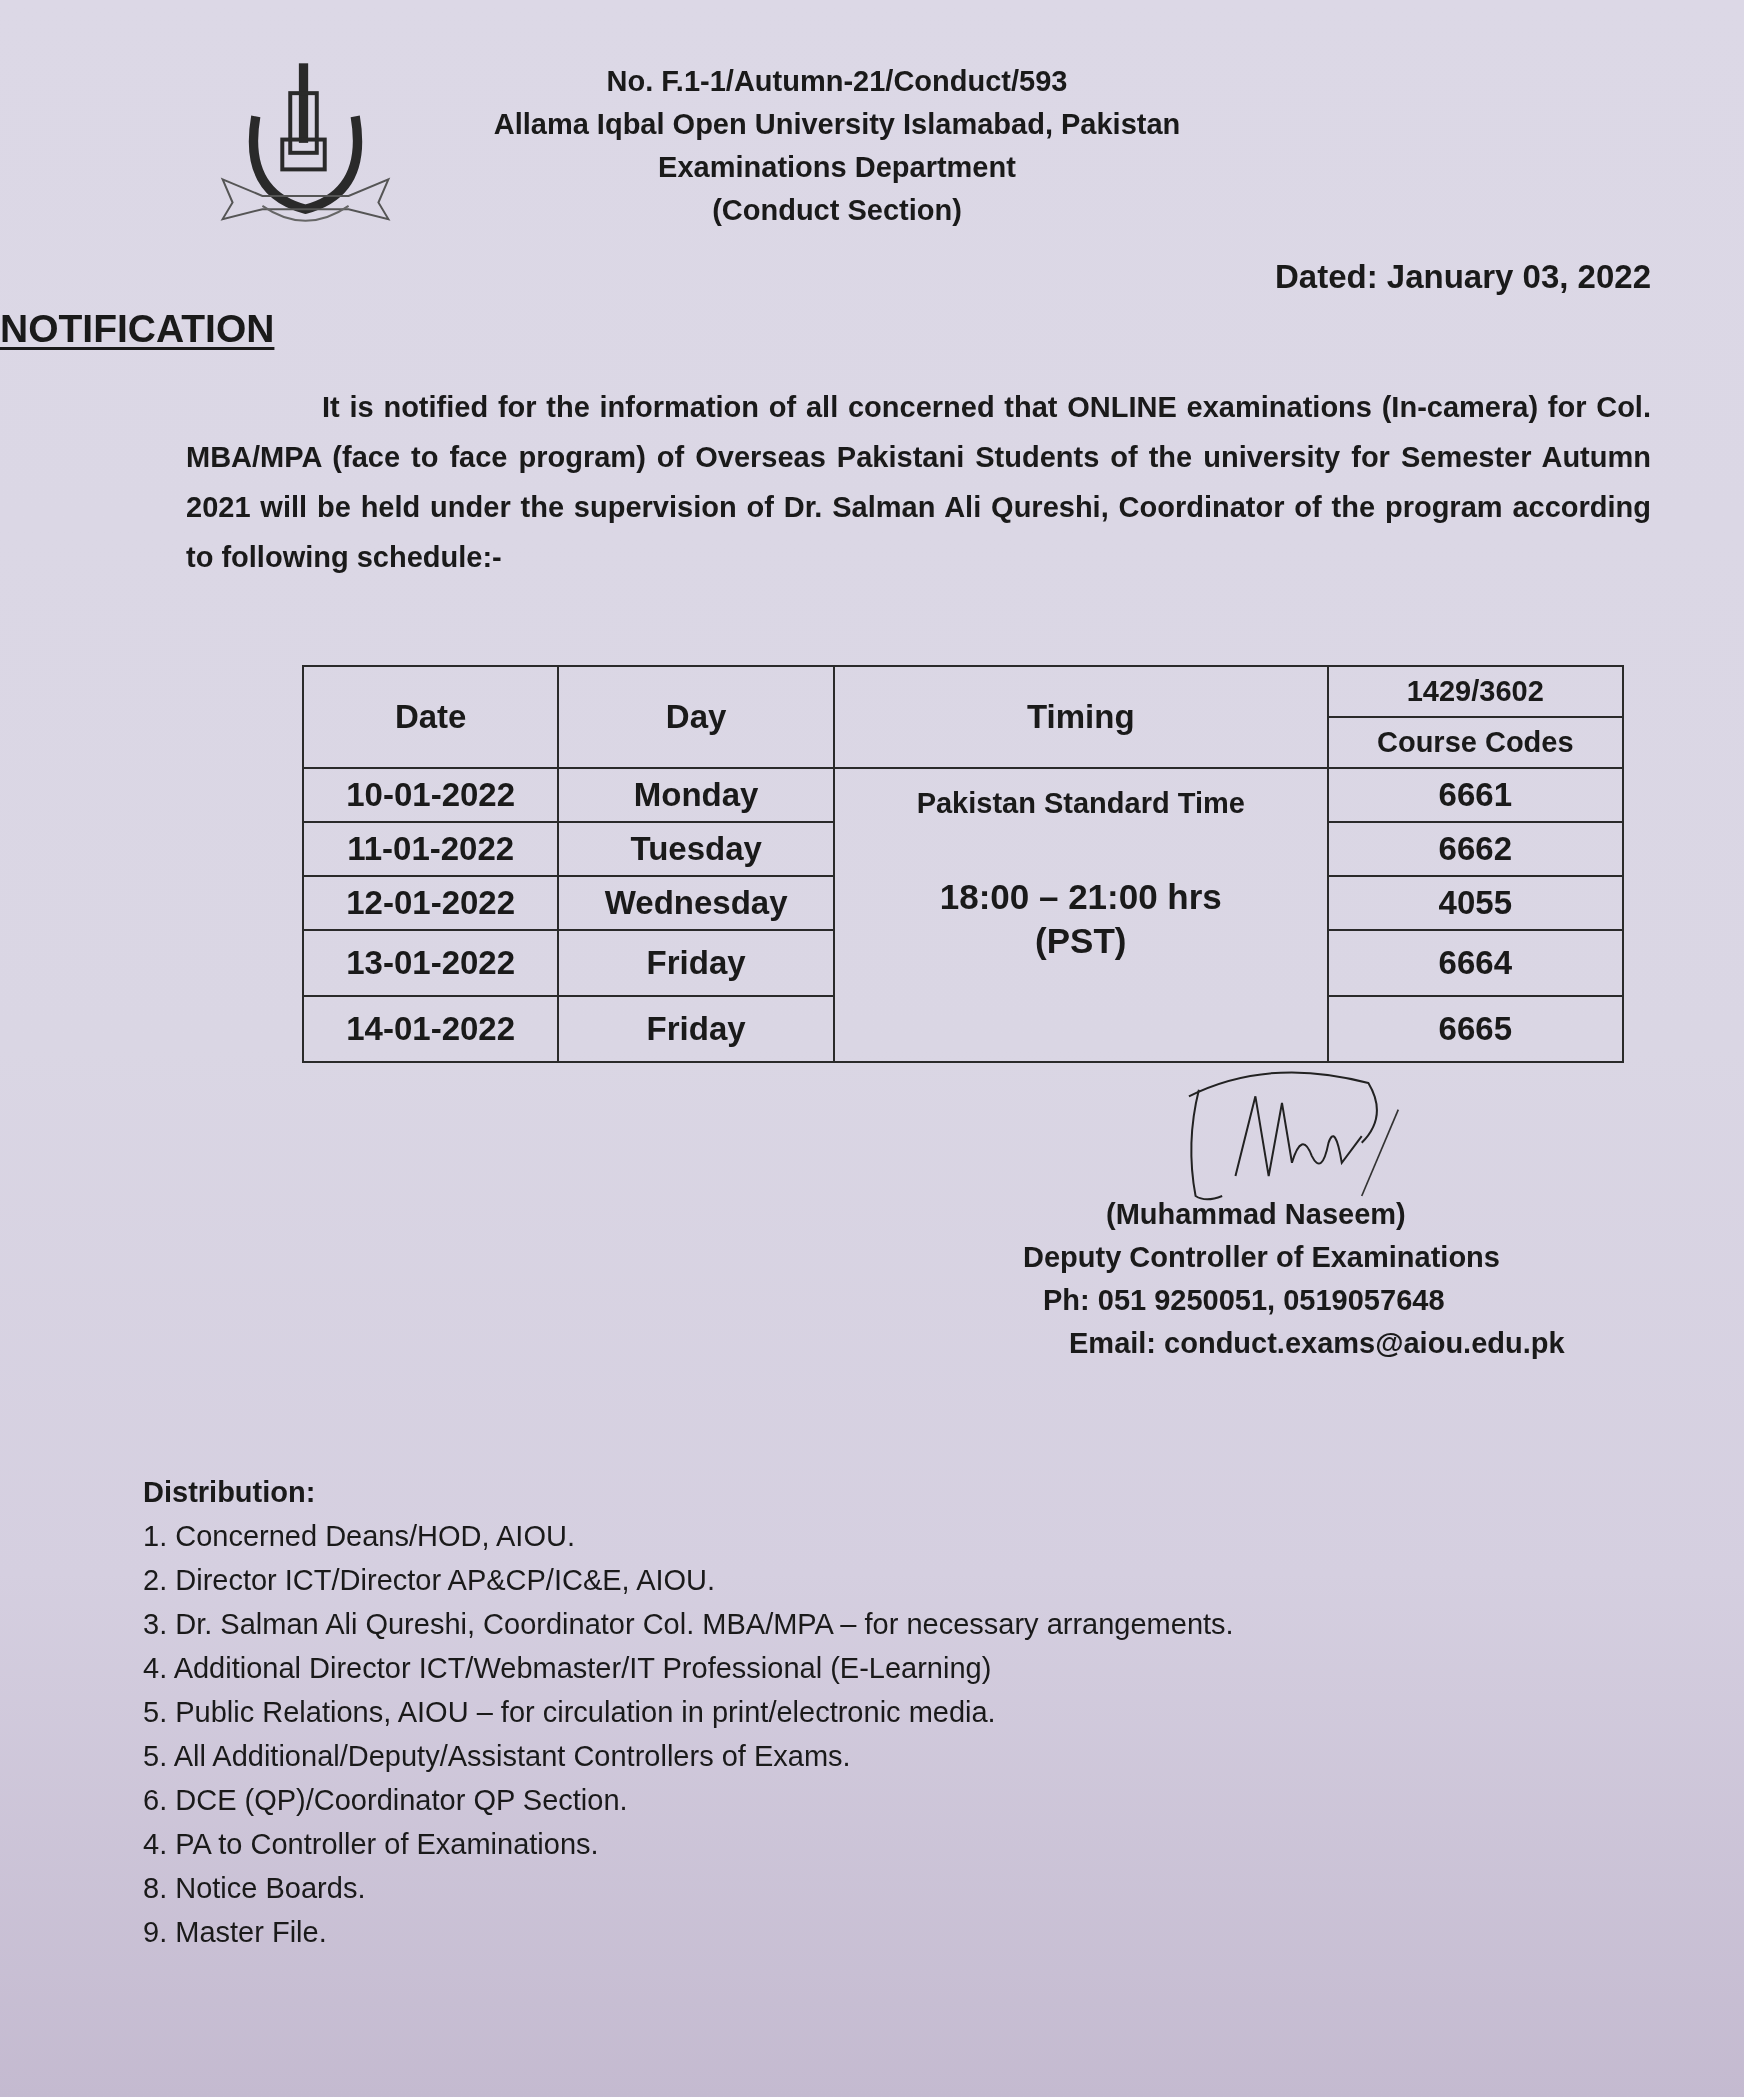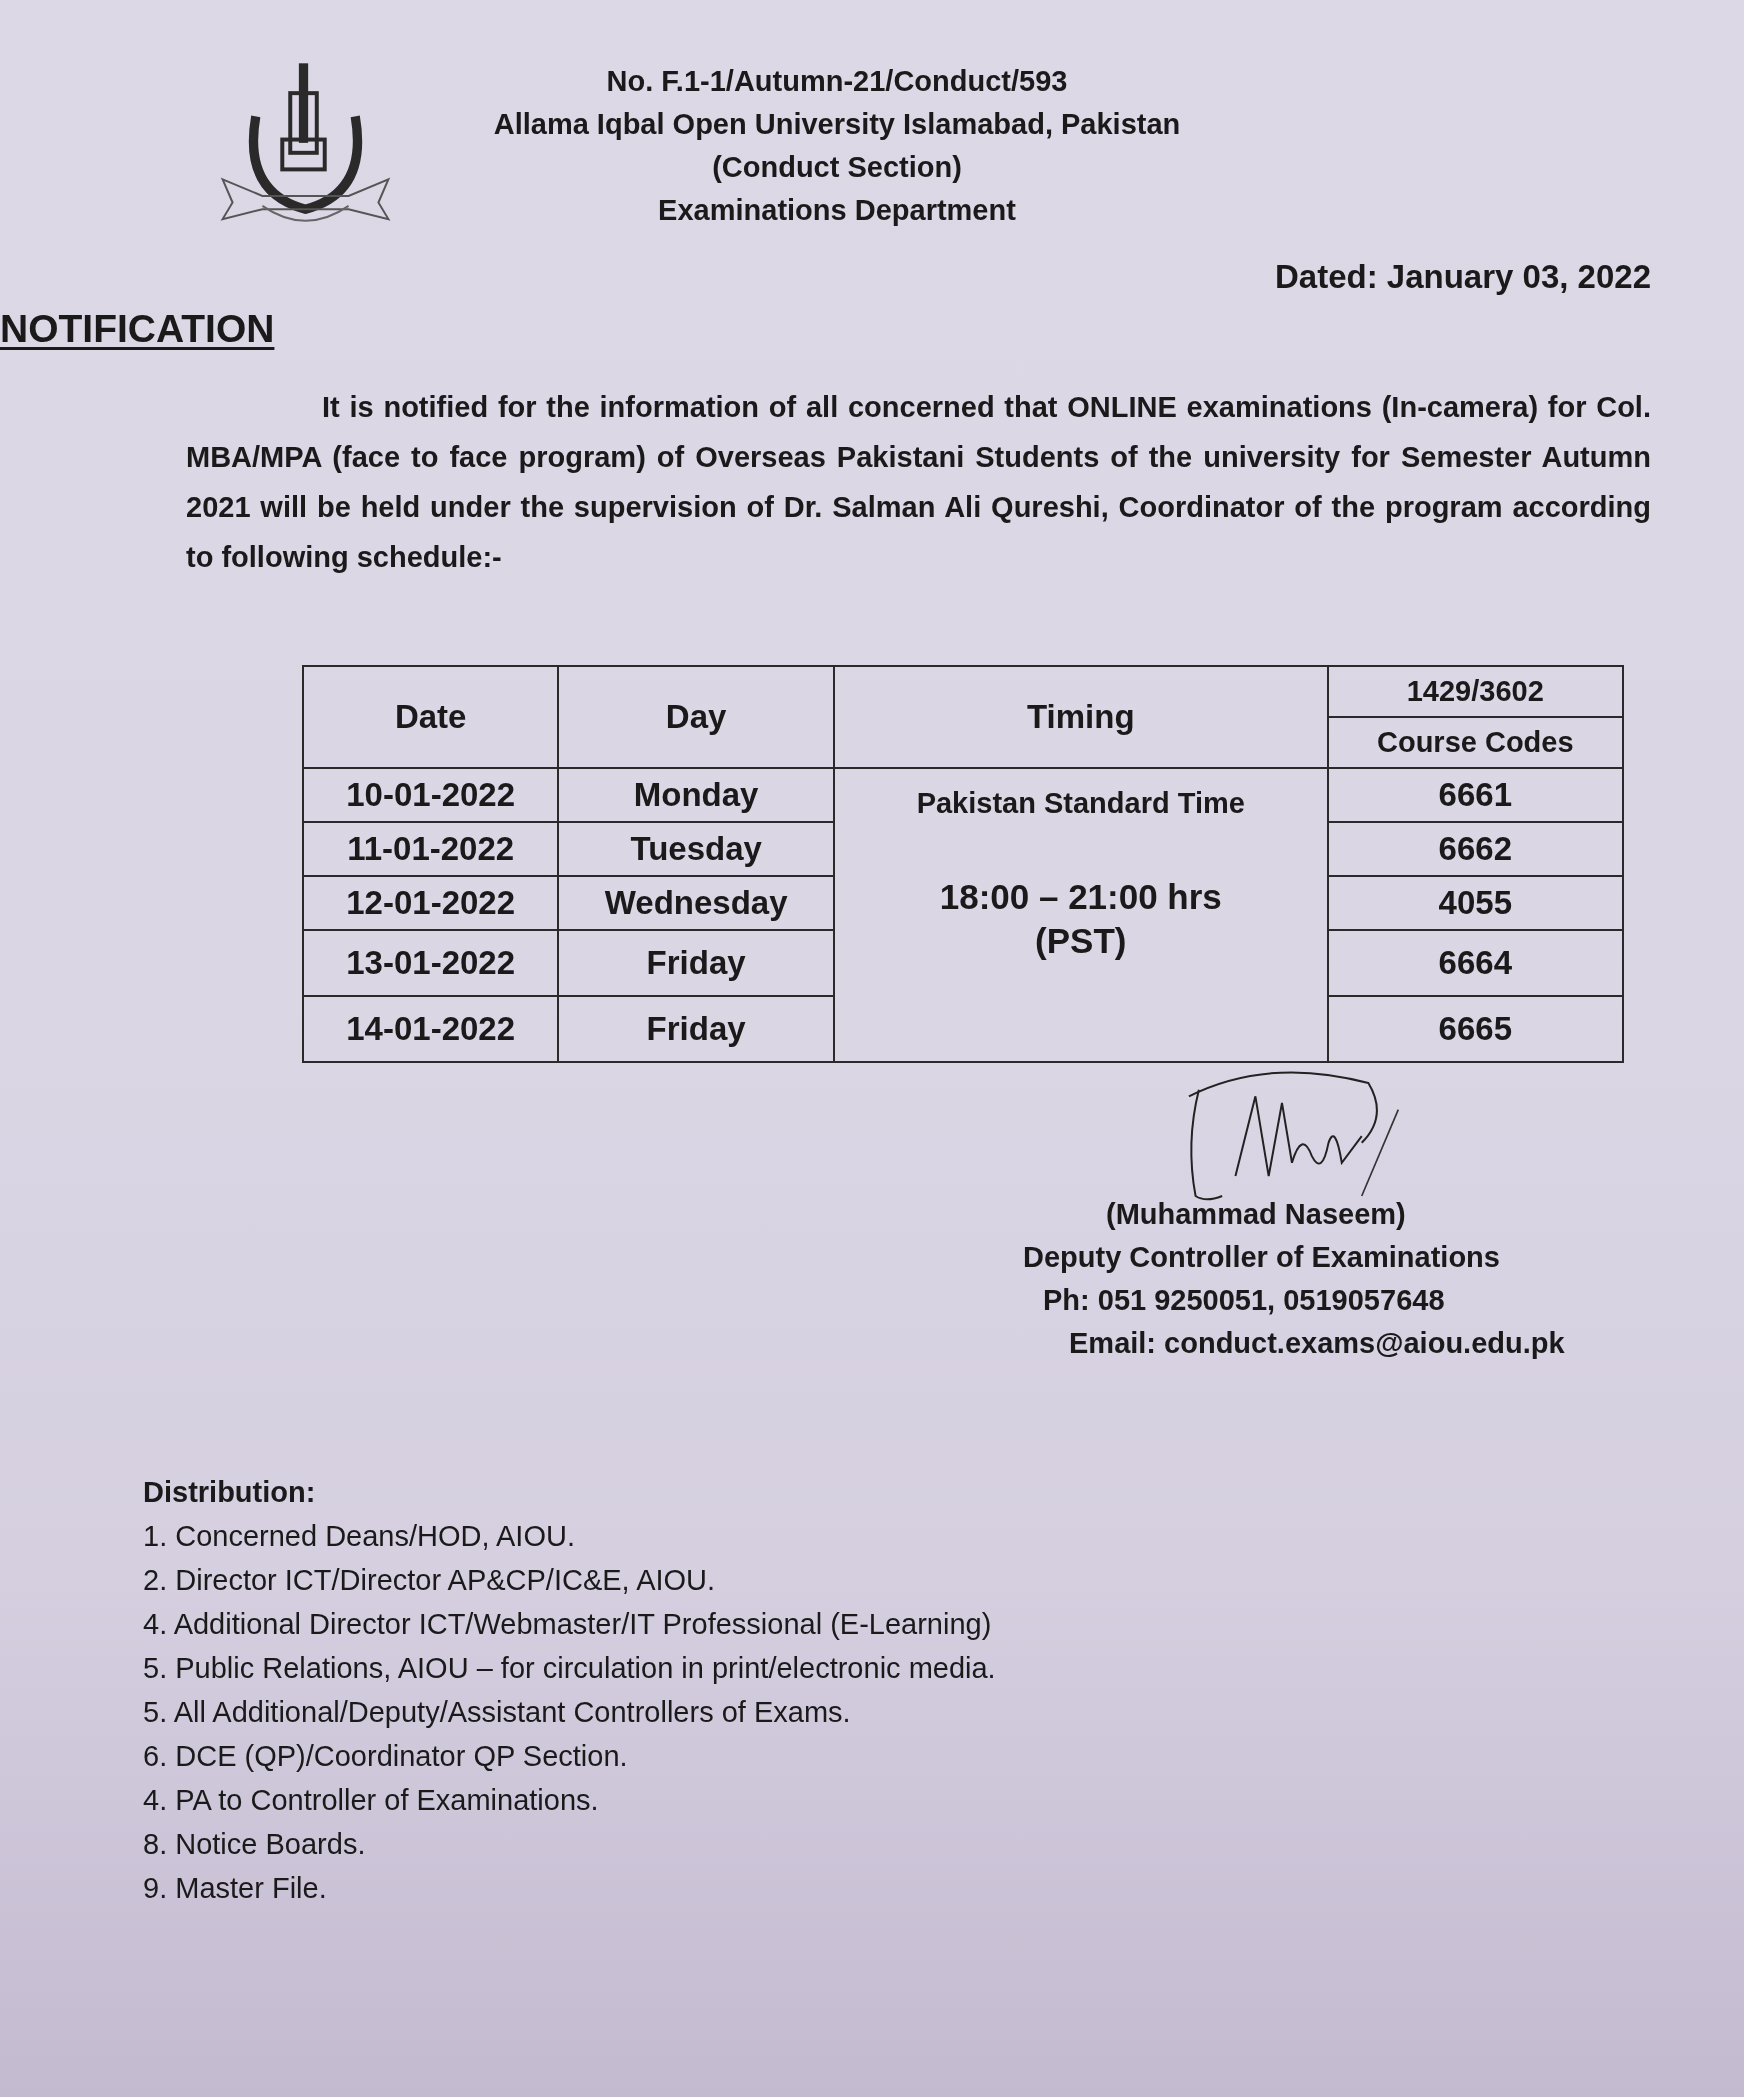--- a/index.html
+++ b/index.html
@@ -42,22 +42,22 @@
     <rect x="125" y="15" width="14" height="120" fill="#2a2a2a"></rect>
     <rect x="112" y="60" width="40" height="90" fill="none" stroke="#2a2a2a" stroke-width="6"></rect>
     <rect x="100" y="130" width="64" height="45" fill="none" stroke="#2a2a2a" stroke-width="6"></rect>
     <path d="M10 190 L70 215 L200 215 L260 190 L245 225 L260 250 L200 235 L70 235 L10 250 L25 225 Z" fill="none" stroke="#555" stroke-width="3"></path>
     <path d="M70 230 Q135 275 200 230" fill="none" stroke="#666" stroke-width="3"></path>
   </svg>
 
   <div class="header">
     <div>No. F.1-1/Autumn-21/Conduct/593</div>
     <div>Allama Iqbal Open University Islamabad, Pakistan</div>
+    <div>Examinations Department</div>
     <div>(Conduct Section)</div>
-    <div>Examinations Department</div>
   </div>
 
   <div class="dated">Dated: January 03, 2022</div>
   <div class="notif-title">NOTIFICATION</div>
   <div class="para">It is notified for the information of all concerned that ONLINE examinations (In-camera) for Col. MBA/MPA (face to face program) of Overseas Pakistani Students of the university for Semester Autumn 2021 will be held under the supervision of Dr. Salman Ali Qureshi, Coordinator of the program according to following schedule:-</div>
 
   <table class="sched">
     <colgroup>
       <col style="width:256px">
         <col style="width:276px">
@@ -120,20 +120,21 @@
     <div>Deputy Controller of Examinations</div>
     <div>Ph: 051 9250051, 0519057648</div>
     <div>Email: conduct.exams@aiou.edu.pk</div>
   </div>
 
   <div class="dist">
     <div class="dist-title">Distribution:</div>
     <ul>
       <li>1. Concerned Deans/HOD, AIOU.</li>
       <li>2. Director ICT/Director AP&amp;CP/IC&amp;E, AIOU.</li>
+      <li>3. Dr. Salman Ali Qureshi, Coordinator Col. MBA/MPA – for necessary arrangements.</li>
       <li>4. Additional Director ICT/Webmaster/IT Professional (E-Learning)</li>
       <li>5. Public Relations, AIOU – for circulation in print/electronic media.</li>
       <li>5. All Additional/Deputy/Assistant Controllers of Exams.</li>
       <li>6. DCE (QP)/Coordinator QP Section.</li>
       <li>4. PA to Controller of Examinations.</li>
       <li>8. Notice Boards.</li>
       <li>9. Master File.</li>
     </ul>
   </div>
 

